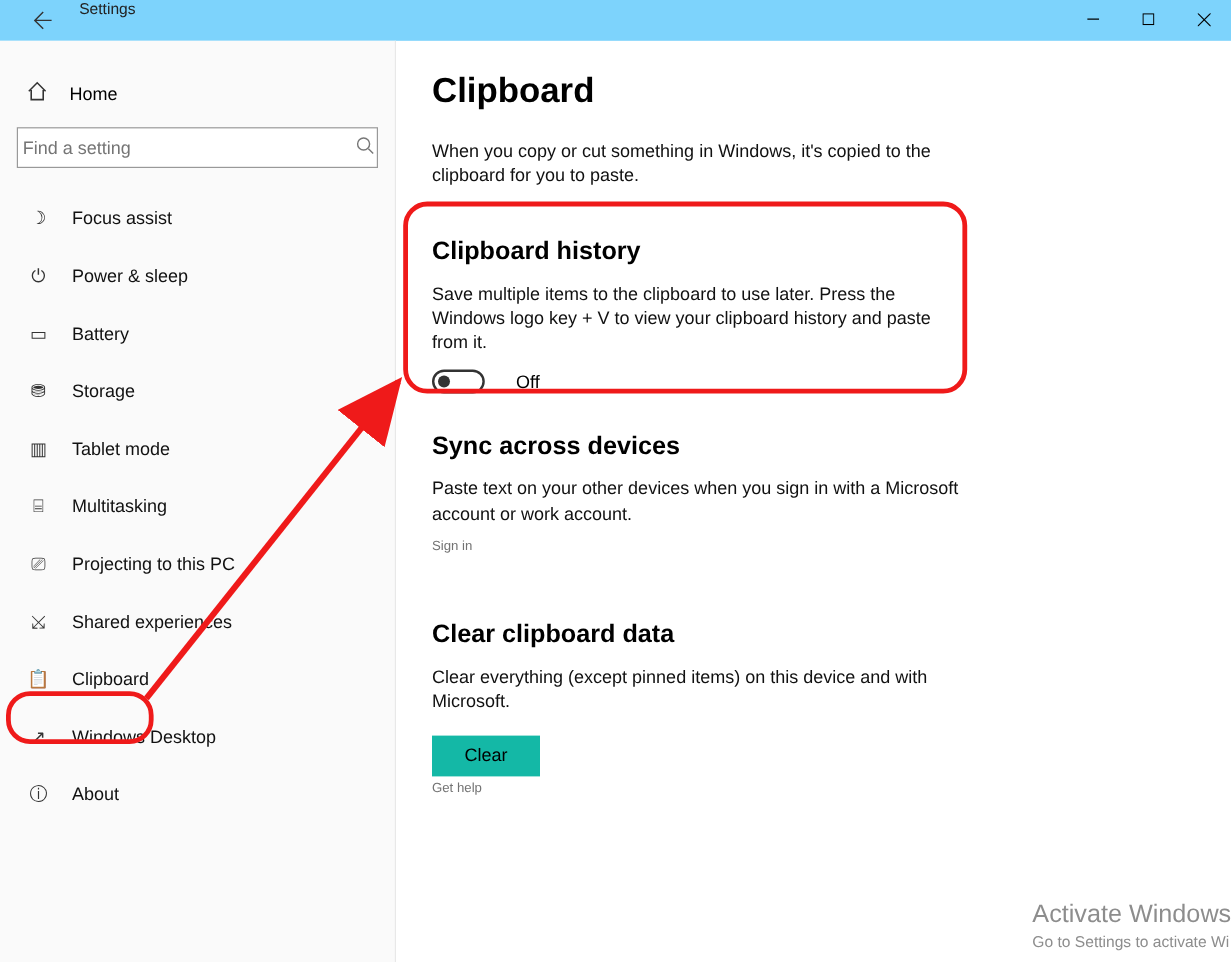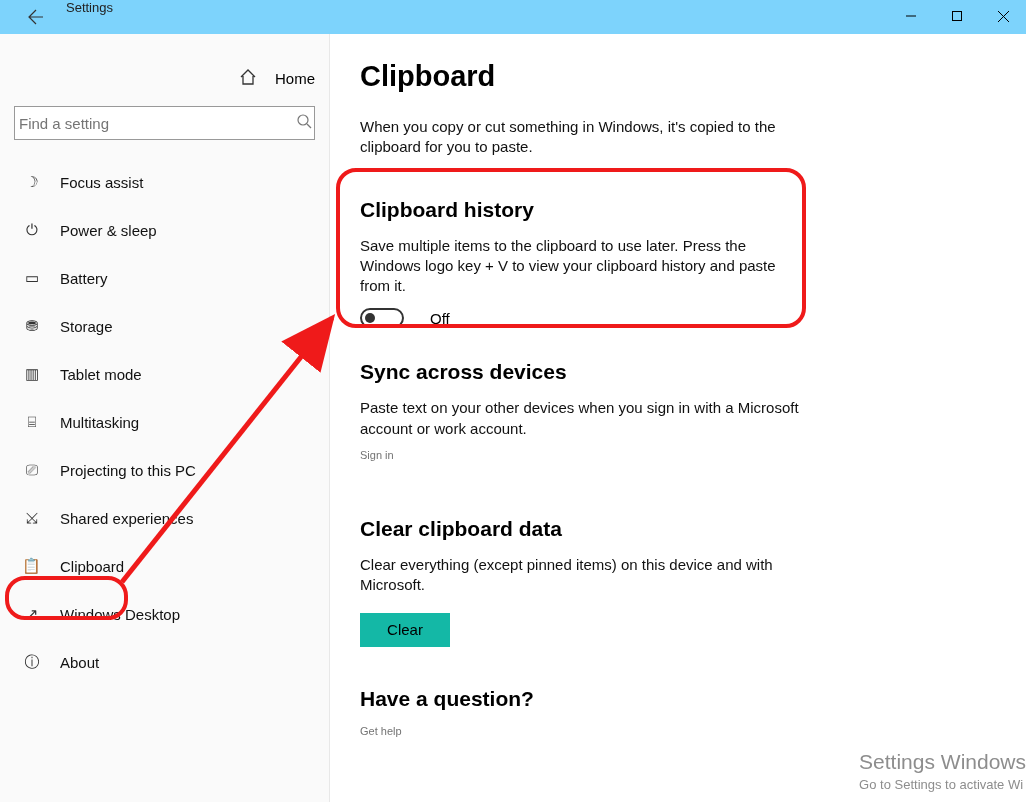--- a/index.html
+++ b/index.html
@@ -50,21 +50,20 @@
     padding: 22px 14px 0 14px;
     background: #fafafa;
     border-right: 1px solid #e8e8e8;
     position: relative;
   }
   .home-row {
     display: flex; align-items: center;
     height: 44px; gap: 18px;
     padding-left: 8px;
     font-size: 15px;
-    justify-content: flex-end;
   }
   .search-box {
     margin-top: 6px;
     height: 34px;
     border: 1px solid #999;
     background: #fff;
     display: flex; align-items: center;
     padding: 0 2px;
   }
   .search-box input {
@@ -281,25 +280,24 @@
     </div>
 
     <div class="section-heading">Sync across devices</div>
     <div class="desc">Paste text on your other devices when you sign in with a Microsoft account or work account.</div>
     <div class="link" style="margin-top:10px">Sign in</div>
 
     <div class="section-heading" style="margin-top:56px">Clear clipboard data</div>
     <div class="desc">Clear everything (except pinned items) on this device and with Microsoft.</div>
     <div class="clear-btn">Clear</div>
 
-    <div class="section-heading" style="margin-top:40px">Have a question?</div>
     <div class="link" style="margin-top:4px">Get help</div>
 
     <div class="watermark">
-      <div class="t1">Settings Windows</div>
+      <div class="t1">Activate Windows</div>
       <div>Go to Settings to activate Wi</div>
     </div>
   </div>
 </div>
 
 <div class="annot-box" style="left:336px; top:168px; width:470px; height:160px;"></div>
 <div class="annot-box" style="left:5px; top:576px; width:123px; height:44px;"></div>
 <svg class="arrow" style="left:0; top:0;" width="1026" height="802">
   <defs>
     <marker id="ah" markerWidth="12" markerHeight="12" refX="10" refY="5" orient="auto">

